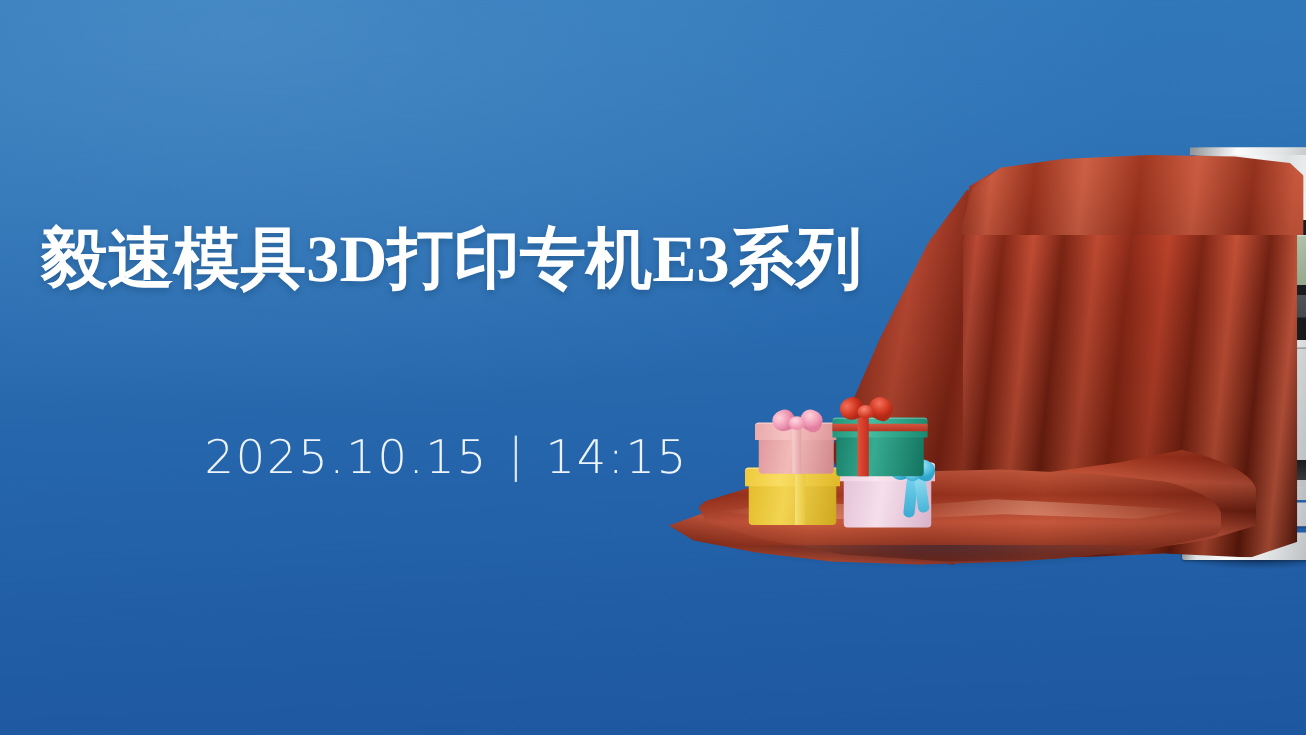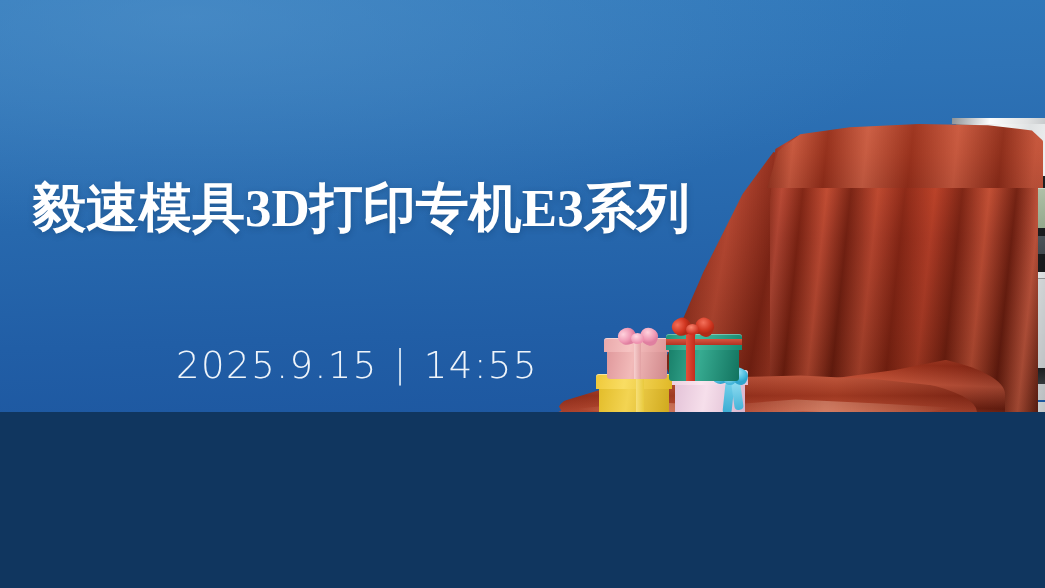--- a/index.html
+++ b/index.html
@@ -1,21 +1,21 @@
 <!DOCTYPE html>
 <html><head>
 <meta charset="utf-8">
 <style>
   html,body{margin:0;padding:0;background:#10365f;}
   *{box-sizing:border-box;}
 
   .poster{
     position:relative;
     width:1045px;
-    height:412px;
+    height:588px;
     overflow:hidden;
     font-family:"Liberation Sans", sans-serif;
     background:
       radial-gradient(120% 90% at 18% 4%, rgba(86,150,204,.55) 0%, rgba(86,150,204,0) 58%),
       linear-gradient(178deg, #3179bb 0%, #2e73b6 22%, #2768ad 52%, #215ea6 78%, #1d57a0 100%);
   }
 
   
   .scene{position:absolute;inset:0;}
 
@@ -337,17 +337,17 @@
           <i class="c"></i>
         </div>
       </div>
 
     </div>
   </div>
 
   <div class="copy">
     <div class="title l1">毅速模具3D打印专机E3系列</div>
     <div class="datetime">
-      <span>2025.9.15</span><span class="sep">|</span><span>14:55</span>
+      <span>2025.10.15</span><span class="sep">|</span><span>14:15</span>
     </div>
   </div>
 
 </div>
 
 </body></html>

